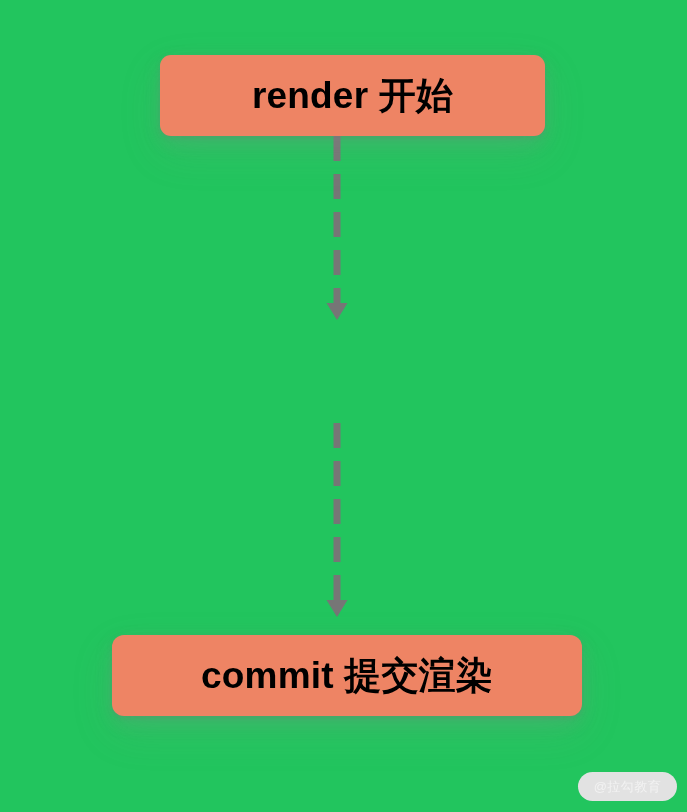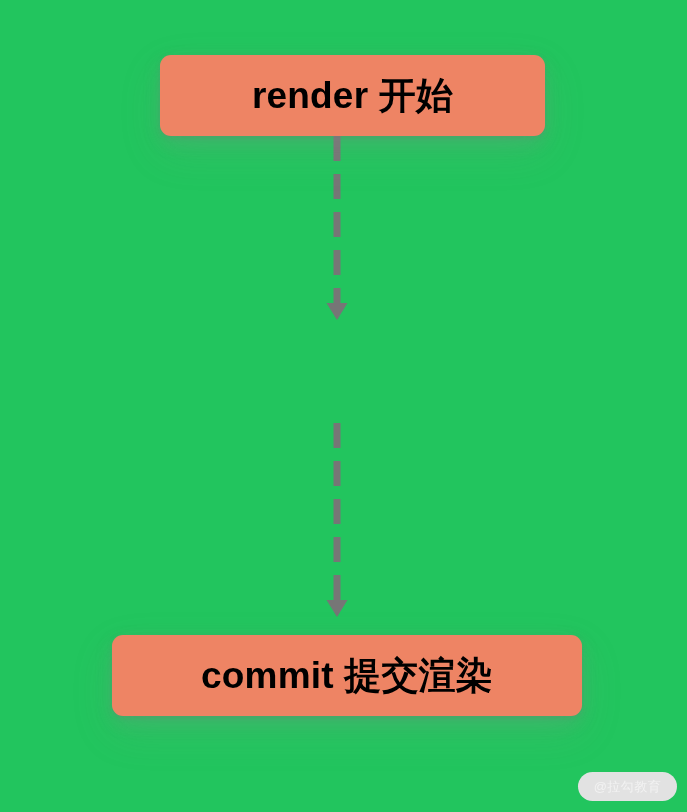--- a/index.html
+++ b/index.html
@@ -54,20 +54,21 @@
     height: 82px;
     font-size: 36px;
   }
 
   #node-commit {
     left: 112px;
     top: 635px;
     width: 470px;
     height: 81px;
     font-size: 37px;
+    border-radius: 12px;
   }
 
   
   .connector {
     position: absolute;
     left: 0;
     top: 0;
     overflow: visible;
   }
 

